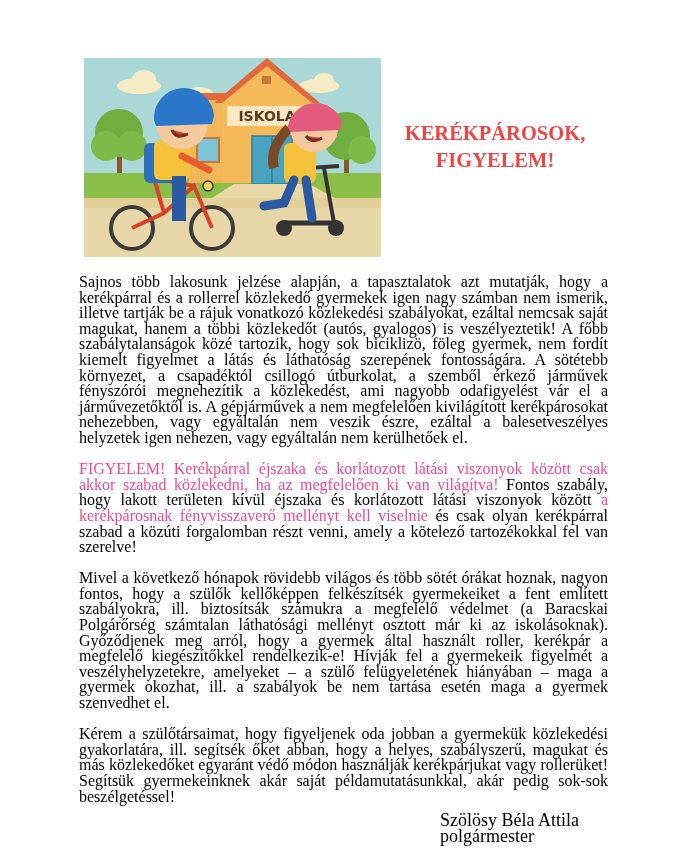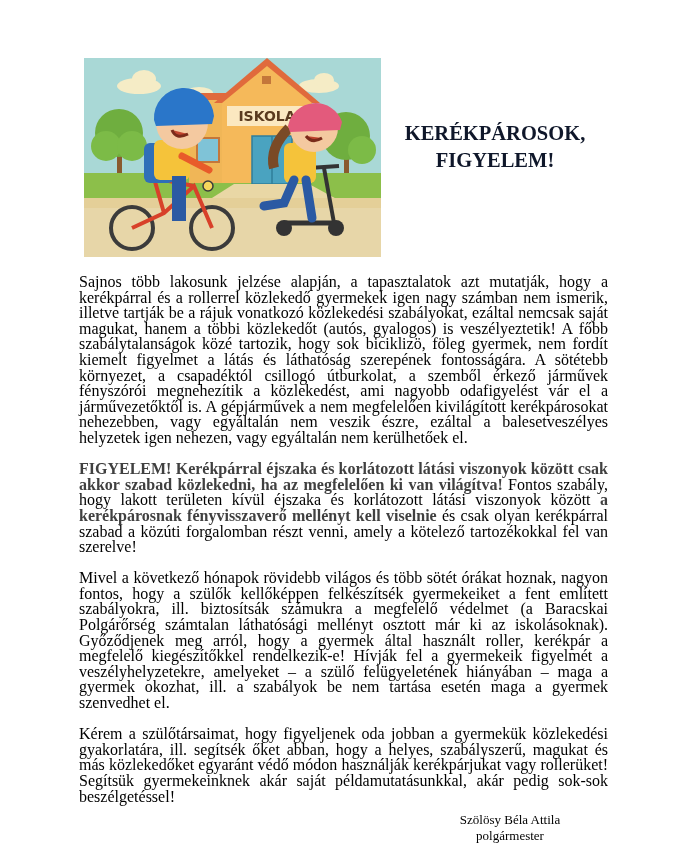--- a/index.html
+++ b/index.html
@@ -1,27 +1,27 @@
 <!DOCTYPE html>
 <html><head>
 <meta charset="utf-8">
 <style>
   html, body { margin: 0; padding: 0; background: #ffffff; }
   body { width: 677px; height: 856px; position: relative; overflow: hidden;
          font-family: "Liberation Serif", "DejaVu Serif", serif; color: #000; }
   .illus { position: absolute; left: 84px; top: 58px; width: 297px; height: 199px; overflow: hidden; text-align: center; }
   .title { position: absolute; left: 390px; top: 120px; width: 210px; text-align: center;
-           color: #0f172a; font-weight: bold; font-size: 20.5px; line-height: 27px; }
+           color: #ef4444; font-weight: bold; font-size: 20.5px; line-height: 27px; }
   .title div { white-space: nowrap; }
   .body { position: absolute; left: 79px; top: 274px; width: 529px; font-size: 16px;
           line-height: 15.6px; text-align: justify; }
   .body p { margin: 0 0 15.6px 0; }
-  .red { color: #404040; font-weight: bold; }
-  .sig { position: absolute; left: 440px; top: 812px; width: 140px; text-align: center;
-         font-size: 13px; line-height: 16px; }
+  .red { color: #ec4899; font-weight: normal; }
+  .sig { position: absolute; left: 440px; top: 812px; width: 140px; 
+         font-size: 18px; line-height: 16px; }
 </style>
 </head>
 <body>
 
 <div class="illus">
   <svg width="297" height="199" viewBox="0 0 297 199" xmlns="http://www.w3.org/2000/svg">
 
     <rect x="0" y="0" width="297" height="199" fill="#a9d8d6"></rect>
 
     <ellipse cx="55" cy="28" rx="22" ry="8" fill="#f5ecc6"></ellipse>

